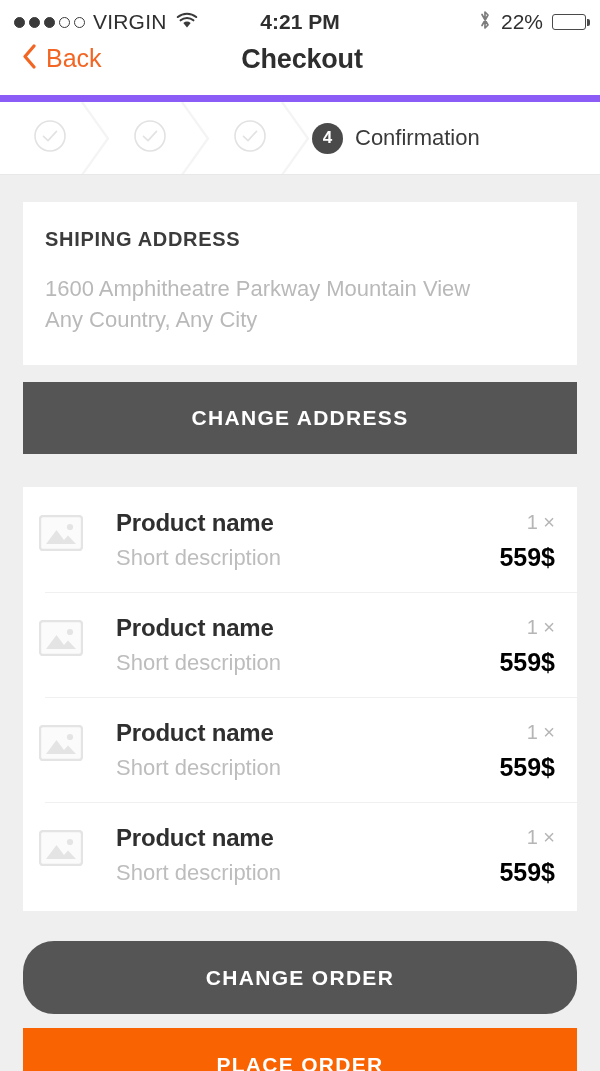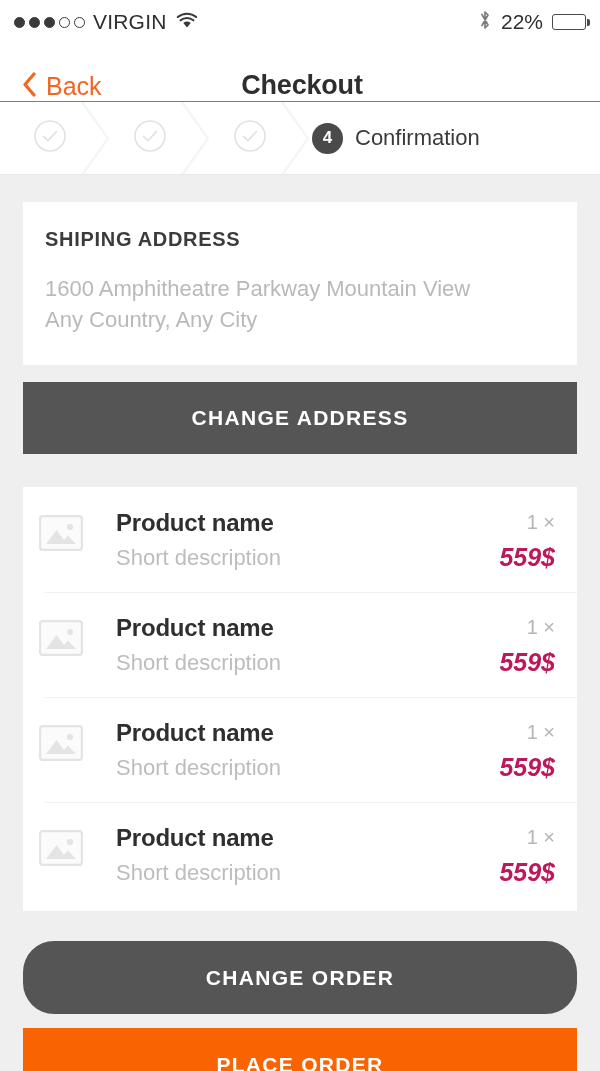--- a/index.html
+++ b/index.html
@@ -100,22 +100,22 @@
     background: #4a4a4a;
     border-radius: 1px;
   }
 
   
   .nav-bar {
     height: 58px;
     background: #ffffff;
     position: relative;
     display: flex;
-    align-items: flex-end;
-    border-bottom: 1px solid #8b5cf6;
+    align-items: flex-start;
+    border-bottom: 7px solid #8b5cf6;
   }
   .back-btn {
     display: flex;
     align-items: center;
     gap: 9px;
     margin-left: 22px;
     cursor: pointer;
     z-index: 2;
   }
   .back-chevron { display: block; }
@@ -281,23 +281,22 @@
     flex: 0 0 auto;
     padding-top: 2px;
   }
   .product-qty {
     font-size: 20px;
     color: #b5b5b5;
   }
   .product-price {
     font-size: 25px;
     font-weight: bold;
-    color: #be185d;
+    color: #000000;
     margin-top: 9px;
-    font-style: italic;
   }
 
   .btn-change-order {
     height: 73px;
     margin-top: 30px;
     border-radius: 31px;
   }
   .btn-place-order {
     height: 73px;
     margin-top: 14px;
@@ -320,20 +319,21 @@
       <span class="carrier">VIRGIN</span>
       <span class="wifi-icon">
         <svg width="24" height="18" viewBox="0 0 24 18">
           <path d="M12 16.4 L8.3 11.9 a6 6 0 0 1 7.4 0 Z" fill="#3a3a3a"></path>
           <path d="M5.6 9.3 a10 10 0 0 1 12.8 0" stroke="#3a3a3a" stroke-width="2.1" fill="none" stroke-linecap="round"></path>
           <path d="M2.8 6.0 a14.5 14.5 0 0 1 18.4 0" stroke="#3a3a3a" stroke-width="2.1" fill="none" stroke-linecap="round"></path>
         </svg>
       </span>
     </div>
 
+    <div class="status-time">4:21 PM</div>
 
     <div class="status-right">
       <span>
         <svg width="14" height="22" viewBox="0 0 14 22">
           <path d="M4 5.5 L10 16 L7 19 L7 3 L10 6 L4 16.5" stroke="#7c7c7c" stroke-width="1.7" fill="none" stroke-linejoin="round" stroke-linecap="round"></path>
         </svg>
       </span>
       <span class="battery-pct">22%</span>
       <span class="battery">
         <span class="battery-fill" id="battery-fill" style="width:22%"></span>

